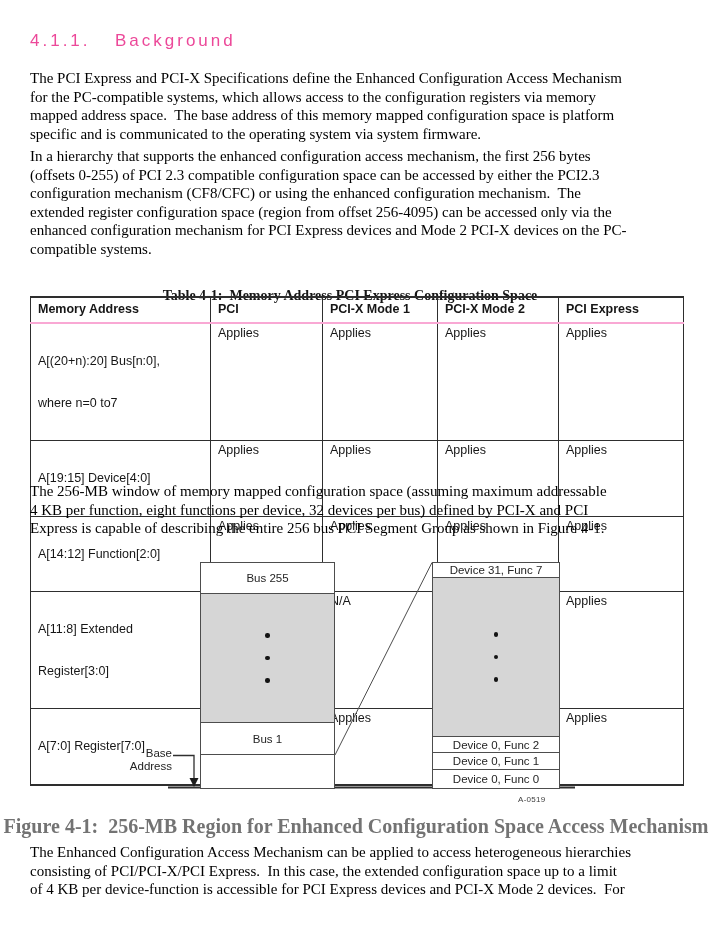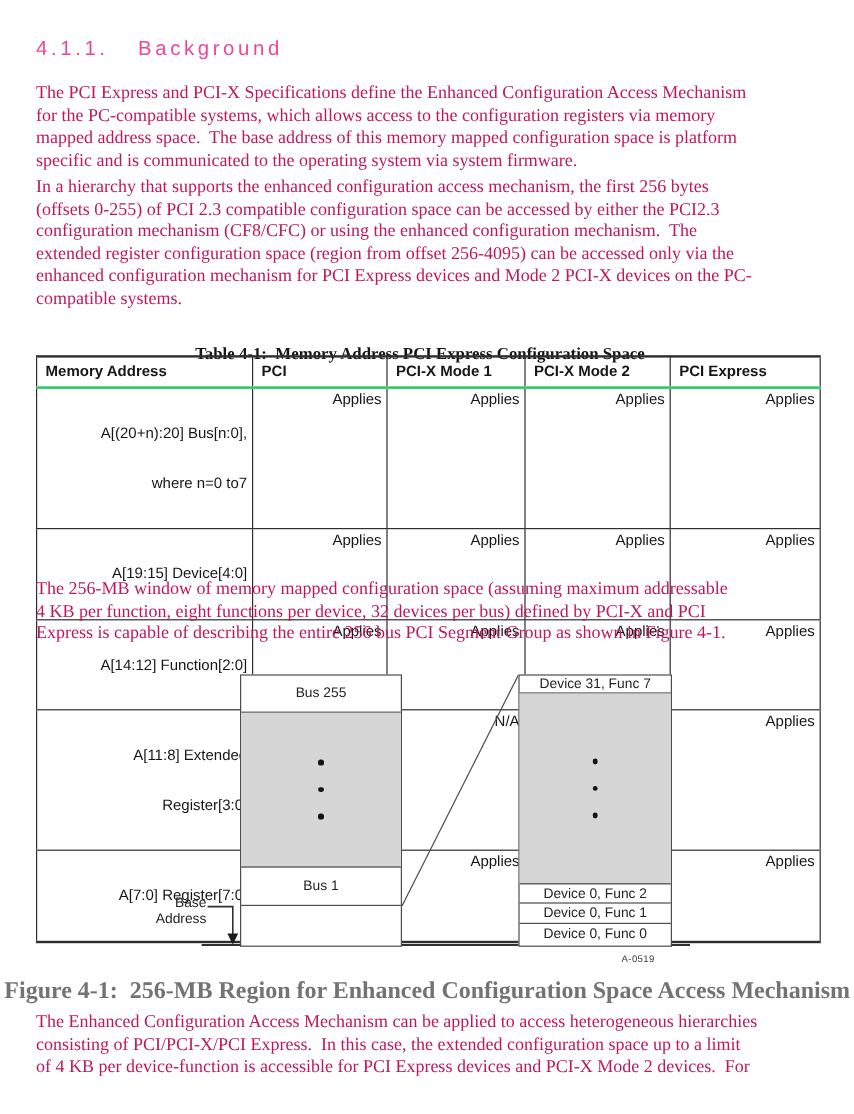--- a/index.html
+++ b/index.html
@@ -8,39 +8,39 @@
         font-family:"Liberation Serif","DejaVu Serif",serif;color:#2b2b2b;}
 
   
   .heading{position:absolute;left:30px;top:30px;display:flex;
            font-family:"Liberation Sans","DejaVu Sans",sans-serif;
            font-size:17px;font-weight:500;color:#ec4899;letter-spacing:3px;line-height:22px;}
   .heading .num{width:85px;}
 
   
   .para{position:absolute;left:30px;}
-  .para .line{white-space:pre;font-size:15px;line-height:18.5px;color:#be185d;}
+  .para .line{white-space:pre;font-size:15px;line-height:18.5px;color:#000000;}
   .p1{top:69px;}
   .p2{top:147px;}
   .p3{top:482px;}
   .p4{top:843px;}
 
   
   .table-title{position:absolute;left:30px;top:288px;width:640px;text-align:center;
                font-size:14px;font-weight:bold;color:#151515;white-space:pre;}
   table.spec{position:absolute;left:30px;top:296px;width:653px;border-collapse:collapse;
              table-layout:fixed;font-family:"Liberation Sans","DejaVu Sans",sans-serif;
              font-size:12.5px;color:#161616;
              border-top:2px solid #2e2e2e;border-bottom:2px solid #2e2e2e;
              border-left:1px solid #2e2e2e;border-right:1px solid #2e2e2e;}
-  table.spec th{border-bottom:2px solid #22c55e;border-left:1px solid #2e2e2e;
+  table.spec th{border-bottom:2px solid #f9a8d4;border-left:1px solid #2e2e2e;
                 text-align:left;vertical-align:top;padding:4px 4px 2px 7px;
                 font-weight:bold;height:18px;white-space:pre;}
   table.spec td{border:1px solid #2e2e2e;vertical-align:top;
-                padding:3px 4px 2px 7px;white-space:pre;text-align:right;}
+                padding:3px 4px 2px 7px;white-space:pre;}
   table.spec th:first-child,table.spec td:first-child{border-left:none;}
   table.spec th:last-child,table.spec td:last-child{border-right:none;}
   table.spec .rh1 td{height:33px;}
   table.spec .rh2 td{height:20px;}
   table.spec .rh3 td{height:16px;}
   table.spec .rh4 td{height:34px;}
   table.spec .rh5 td{height:18px;}
   td .cl{line-height:13.5px;white-space:pre;}
 
   

